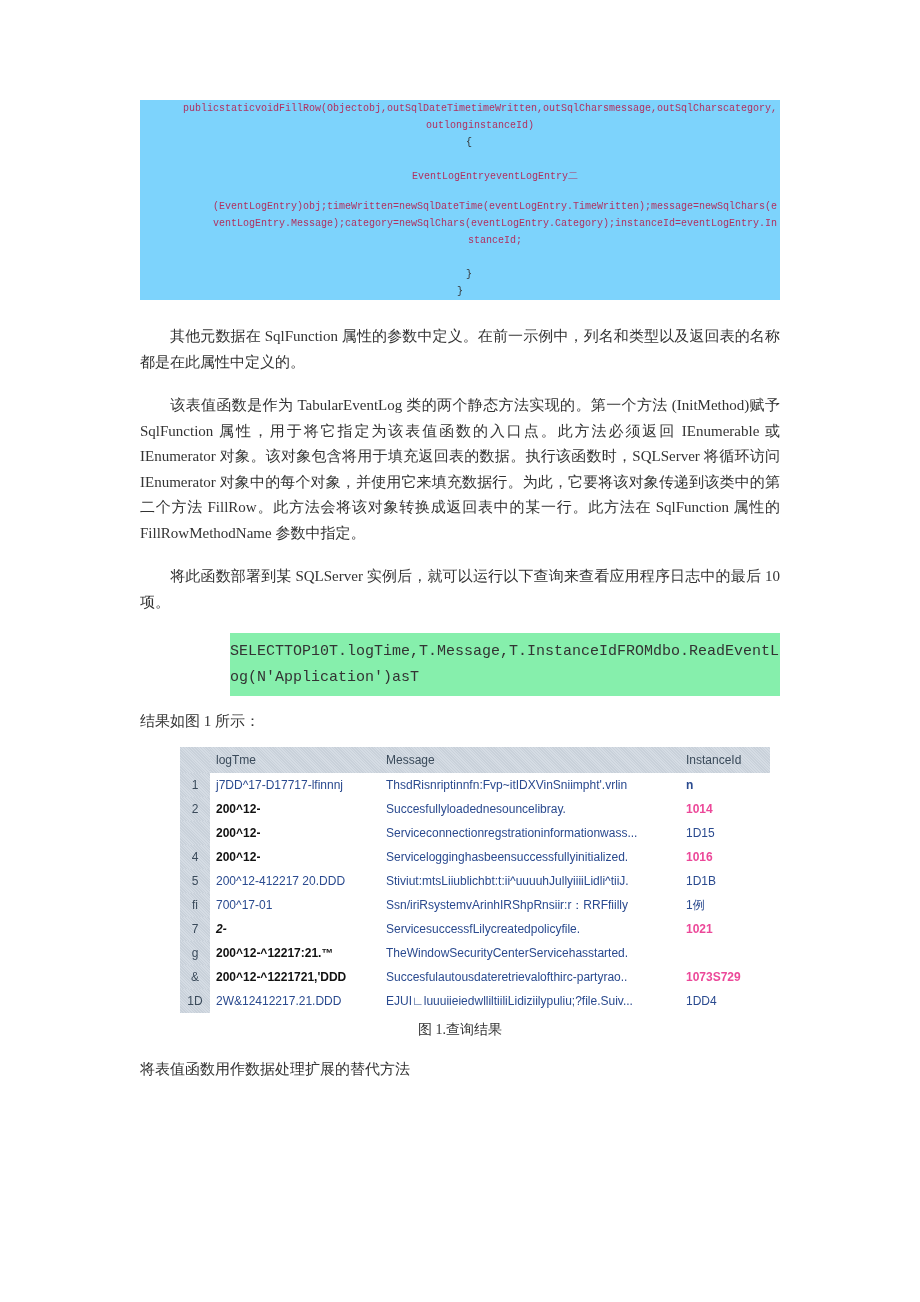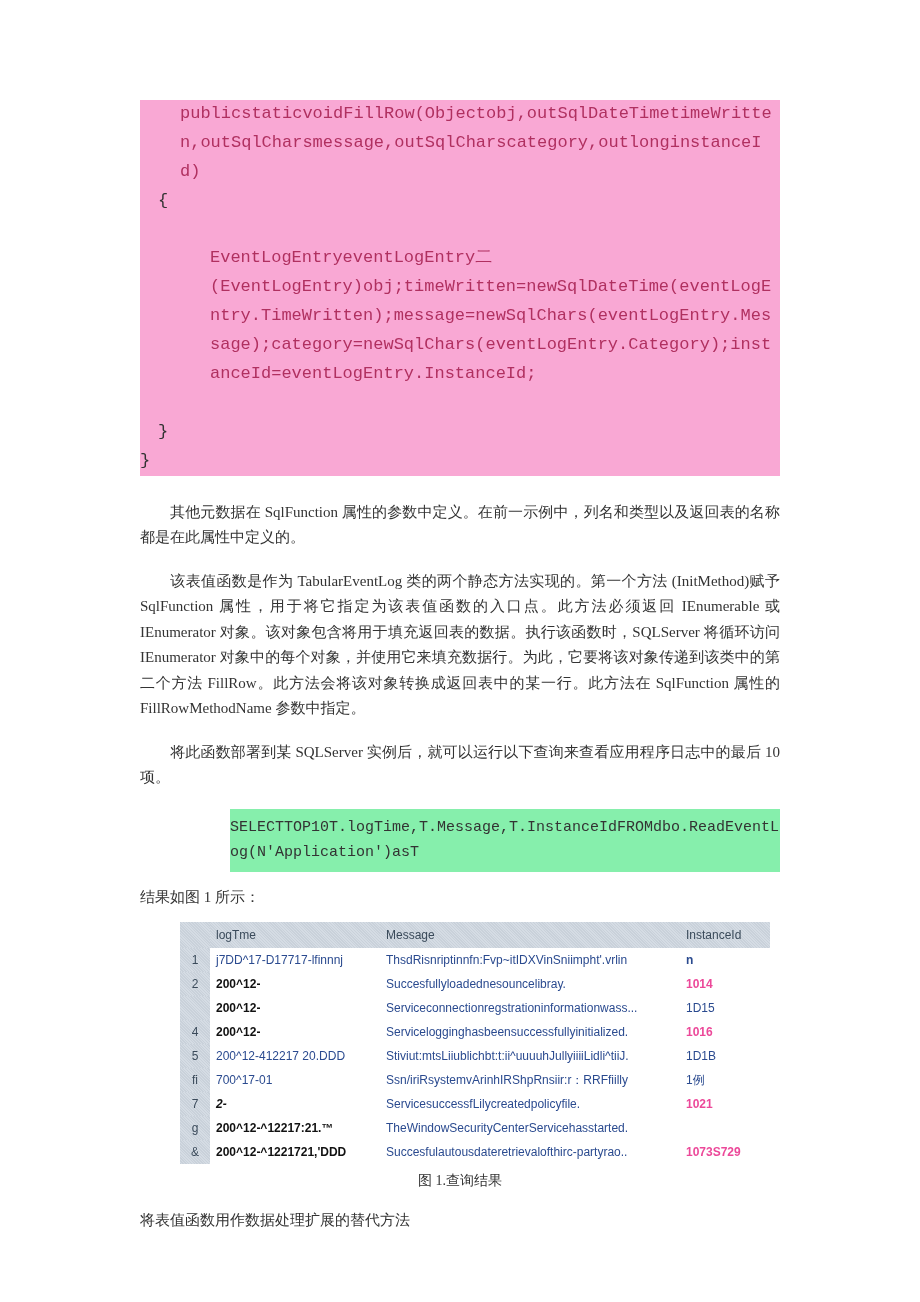--- a/index.html
+++ b/index.html
@@ -15,33 +15,34 @@
     padding: 100px 140px 60px 140px;
     line-height: 1.5;
   }
   .code-block-outer {
     background: #f5f5f5;
     padding: 0;
     margin-bottom: 24px;
   }
   .code-block {
     font-family: "Courier New", monospace;
-    font-size: 17px;
+    font-size: 10px;
     color: #b03060;
-    background: #f9a8d4;
+    background: #7dd3fc;
     line-height: 1.7;
     white-space: normal;
     word-break: break-all;
     padding: 0px 0px 0px 0px;
+    text-align: center;
   }
   .code-line {
     padding-left: 40px;
   }
   .code-line.indent1 { padding-left: 70px; }
-  .code-line.indent2 { padding-left: 70px; }
+  .code-line.indent2 { padding-left: 70px; margin-top: 13px; }
   .brace-left { padding-left: 18px; }
   .brace-leftmost { padding-left: 0px;}
   .code-dark { color: #333; }
   .paragraph {
     margin: 18px 0;
     text-align: justify;
     line-height: 1.7;
     font-size: 15px;
   }
   .paragraph .first-indent { display:inline-block; width: 2em; }
@@ -206,20 +207,26 @@
             <td class="cell-time-bold">200^12-^12217:21.™</td>
             <td class="cell-msg">TheWindowSecurityCenterServicehasstarted.</td>
             <td class="cell-inst"></td>
           </tr>
           <tr>
             <td class="rownum">&amp;</td>
             <td class="cell-time-bold">200^12-^1221721,'DDD</td>
             <td class="cell-msg">Succesfulautousdateretrievalofthirc-partyrao..</td>
             <td class="cell-inst-bold">1073S729</td>
           </tr>
+          <tr>
+            <td class="rownum">1D</td>
+            <td class="cell-time-normal">2W&amp;12412217.21.DDD</td>
+            <td class="cell-msg">EJUI∟luuuiieiedwlliltiiliLidiziilypuliu;?file.Suiv...</td>
+            <td class="cell-inst">1DD4</td>
+          </tr>
         </tbody>
     </table>
   </div>
 
   <div class="figure-caption">图 1.查询结果</div>
 
   <div class="section-sub"><span class="first-indent"></span><span>将表值函数用作数据处理扩展的替代方法</span></div>
 
 </div>
 

